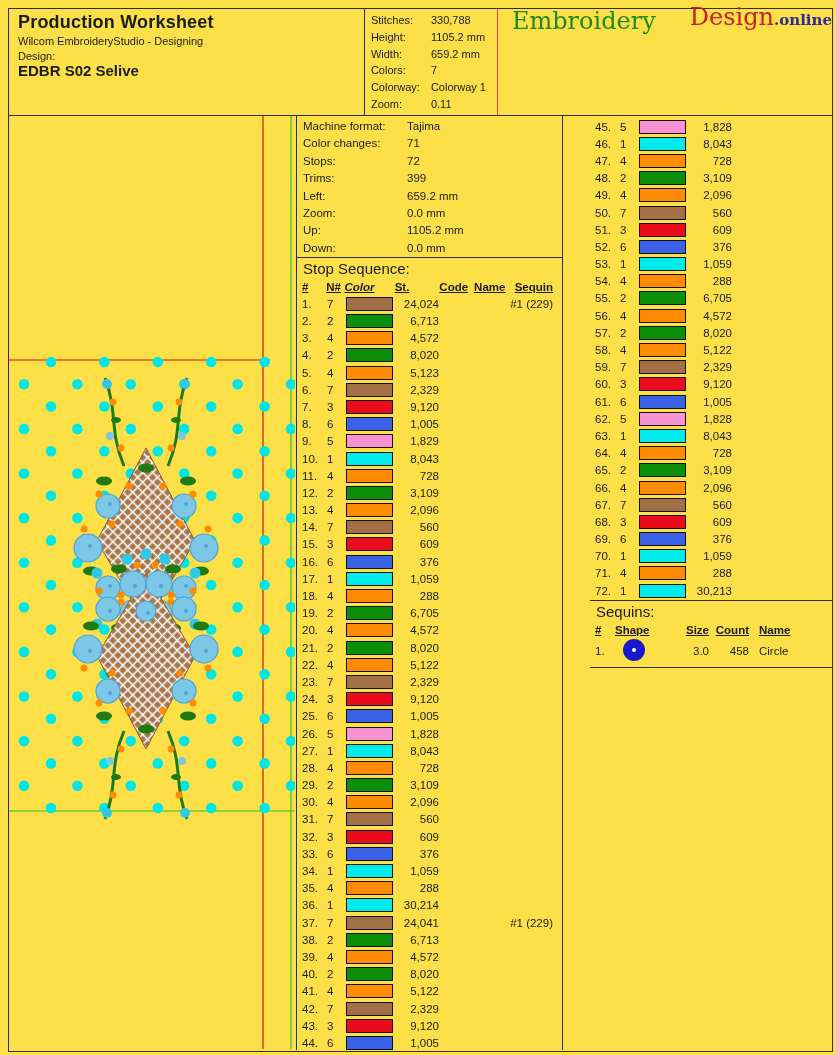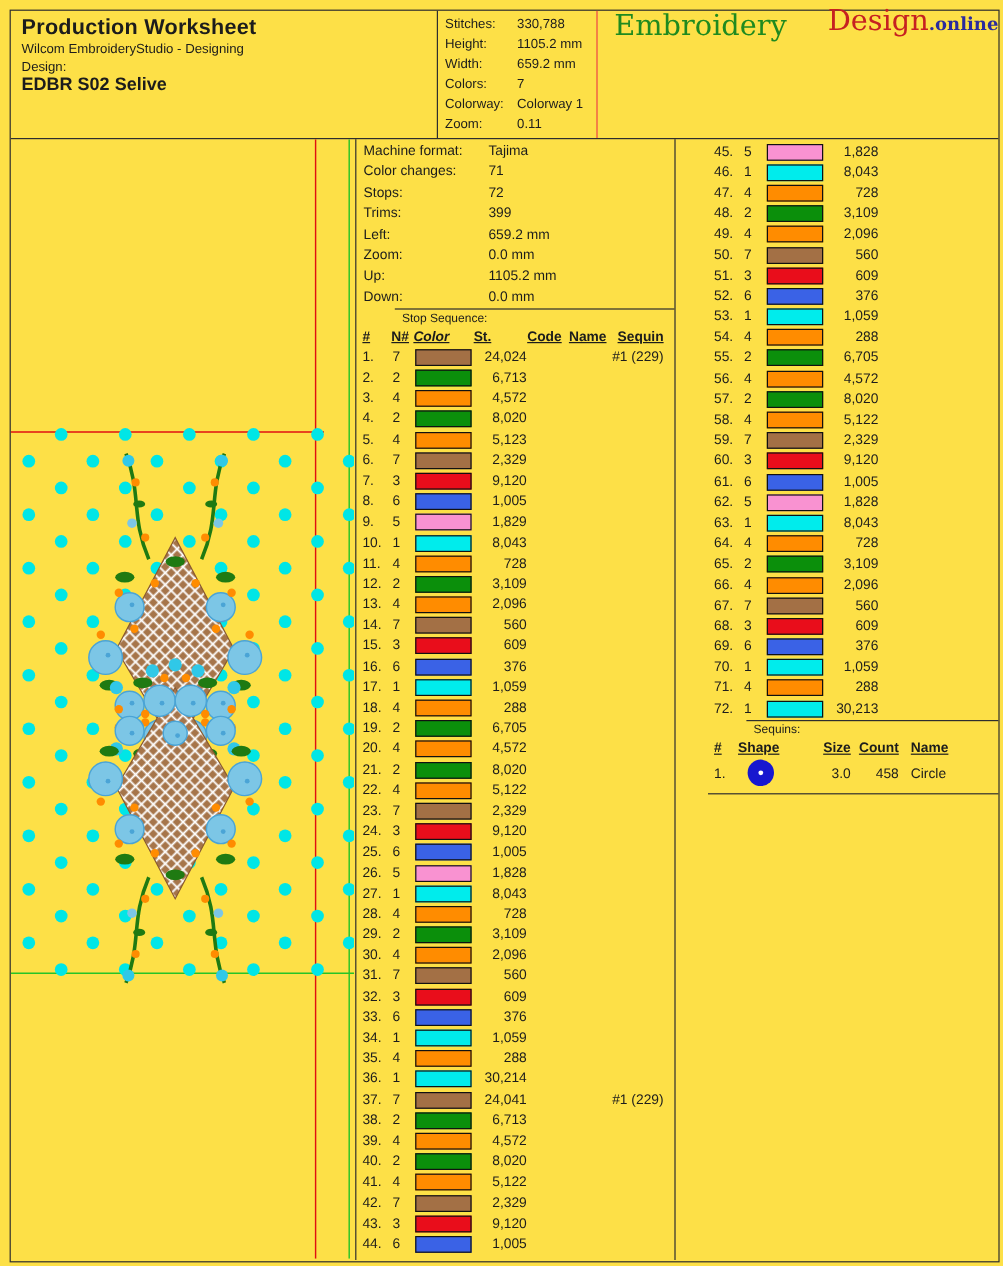--- a/index.html
+++ b/index.html
@@ -27,21 +27,21 @@
 
   
   .preview{position:absolute;left:0;top:107px;width:287px;height:934px;border-right:1px solid #2e2e2e;}
   .col-middle{position:absolute;left:288px;top:107px;width:266px;height:934px;border-right:1px solid #2e2e2e;box-sizing:border-box;}
   .col-right{position:absolute;left:555px;top:107px;width:268px;height:934px;box-sizing:border-box;padding-left:26px;}
 
   .machine-info{padding:2px 0 0 6px;}
   .machine-info .kv-row{line-height:17.4px;font-size:11.5px;}
   .machine-info .kv-label{width:104px;flex:none;}
 
-  .section-label{border-top:1px solid #2e2e2e;font-size:10px;padding:2px 0 1px 6px;margin-left:32px;}
+  .section-label{border-top:1px solid #2e2e2e;font-size:15px;padding:2px 0 1px 6px;}
   .thead{display:flex;align-items:center;height:17px;padding-left:5px;font-size:11.5px;font-weight:bold;}
   .thead span{text-decoration:underline;}
   .h-n{width:25px;} .h-needle{width:19px;} .h-color{width:52px;font-style:italic;} .h-st{width:40px;text-align:left;}
   .h-code{width:36px;margin-left:6px;} .h-name{width:42px;} .h-seq{flex:1;text-align:right;padding-right:9px;}
 
   .srow{display:flex;align-items:center;height:17.2px;padding-left:5px;font-size:11.5px;}
   .rn{width:25px;} .needle{width:19px;}
   .swatch{width:45px;height:12px;border:1px solid #111;margin-right:6px;flex:none;box-sizing:content-box;}
   .st{width:40px;text-align:right;} .seq{flex:1;text-align:right;padding-right:9px;}
 

